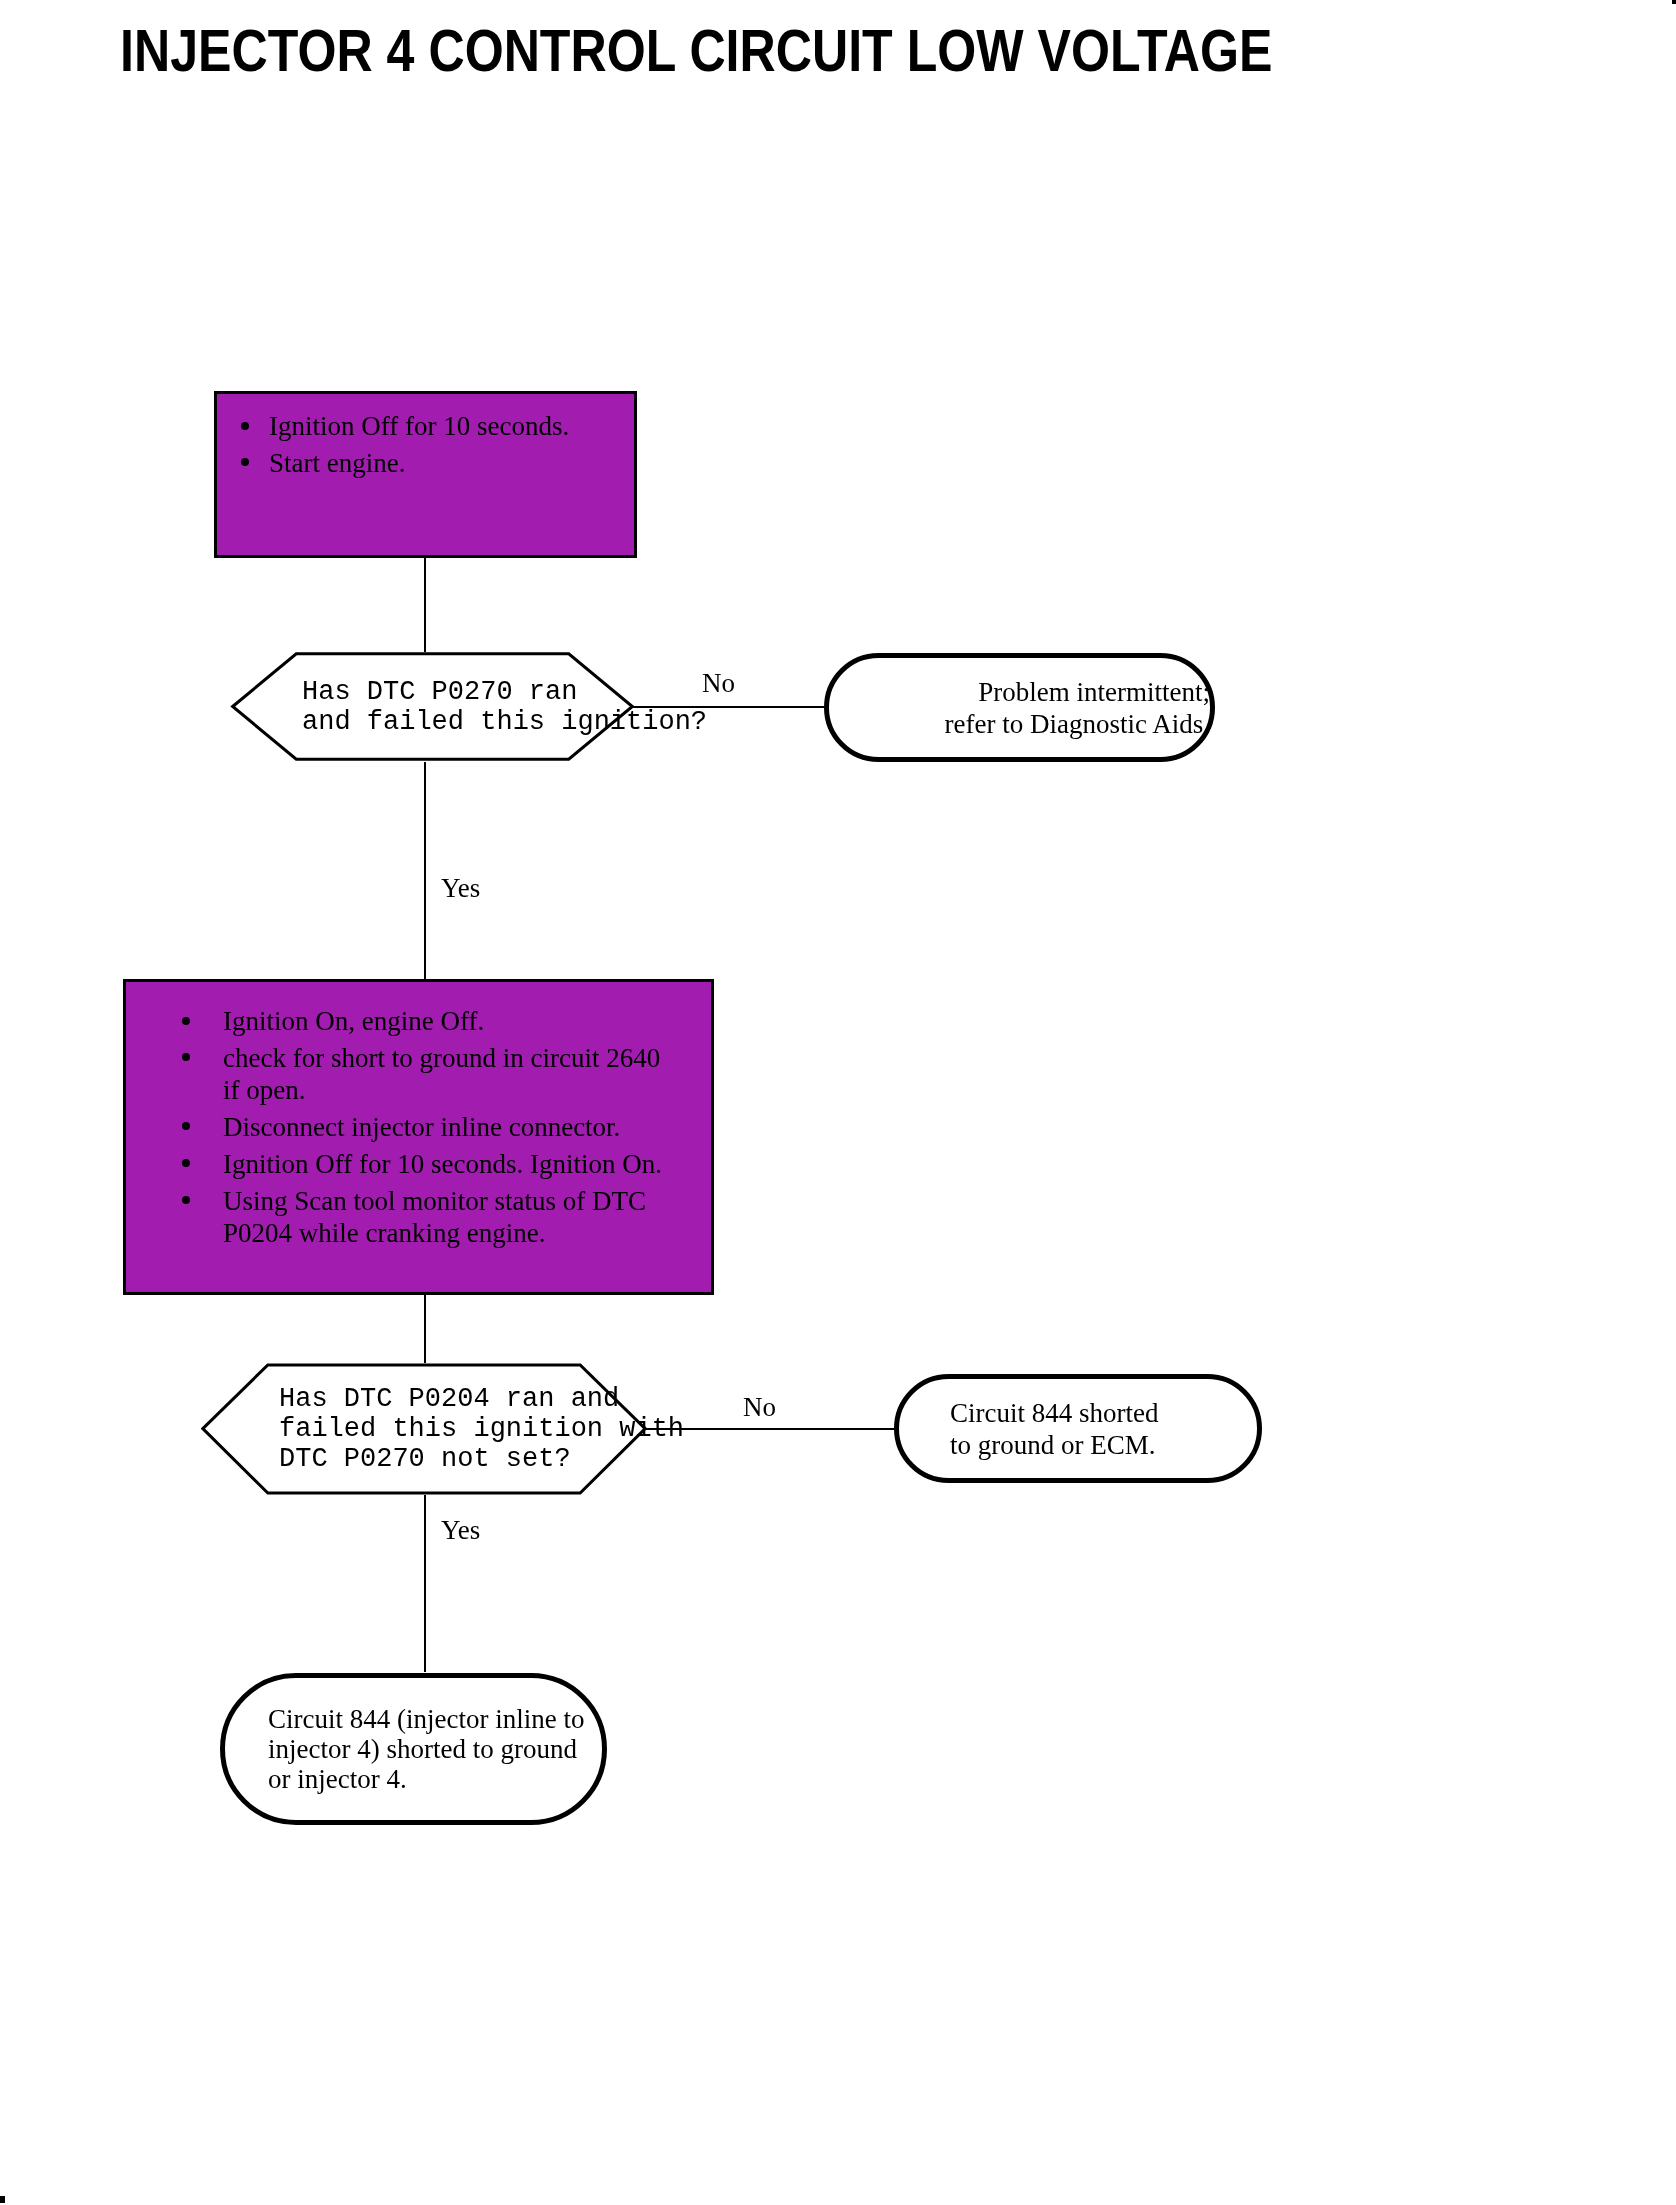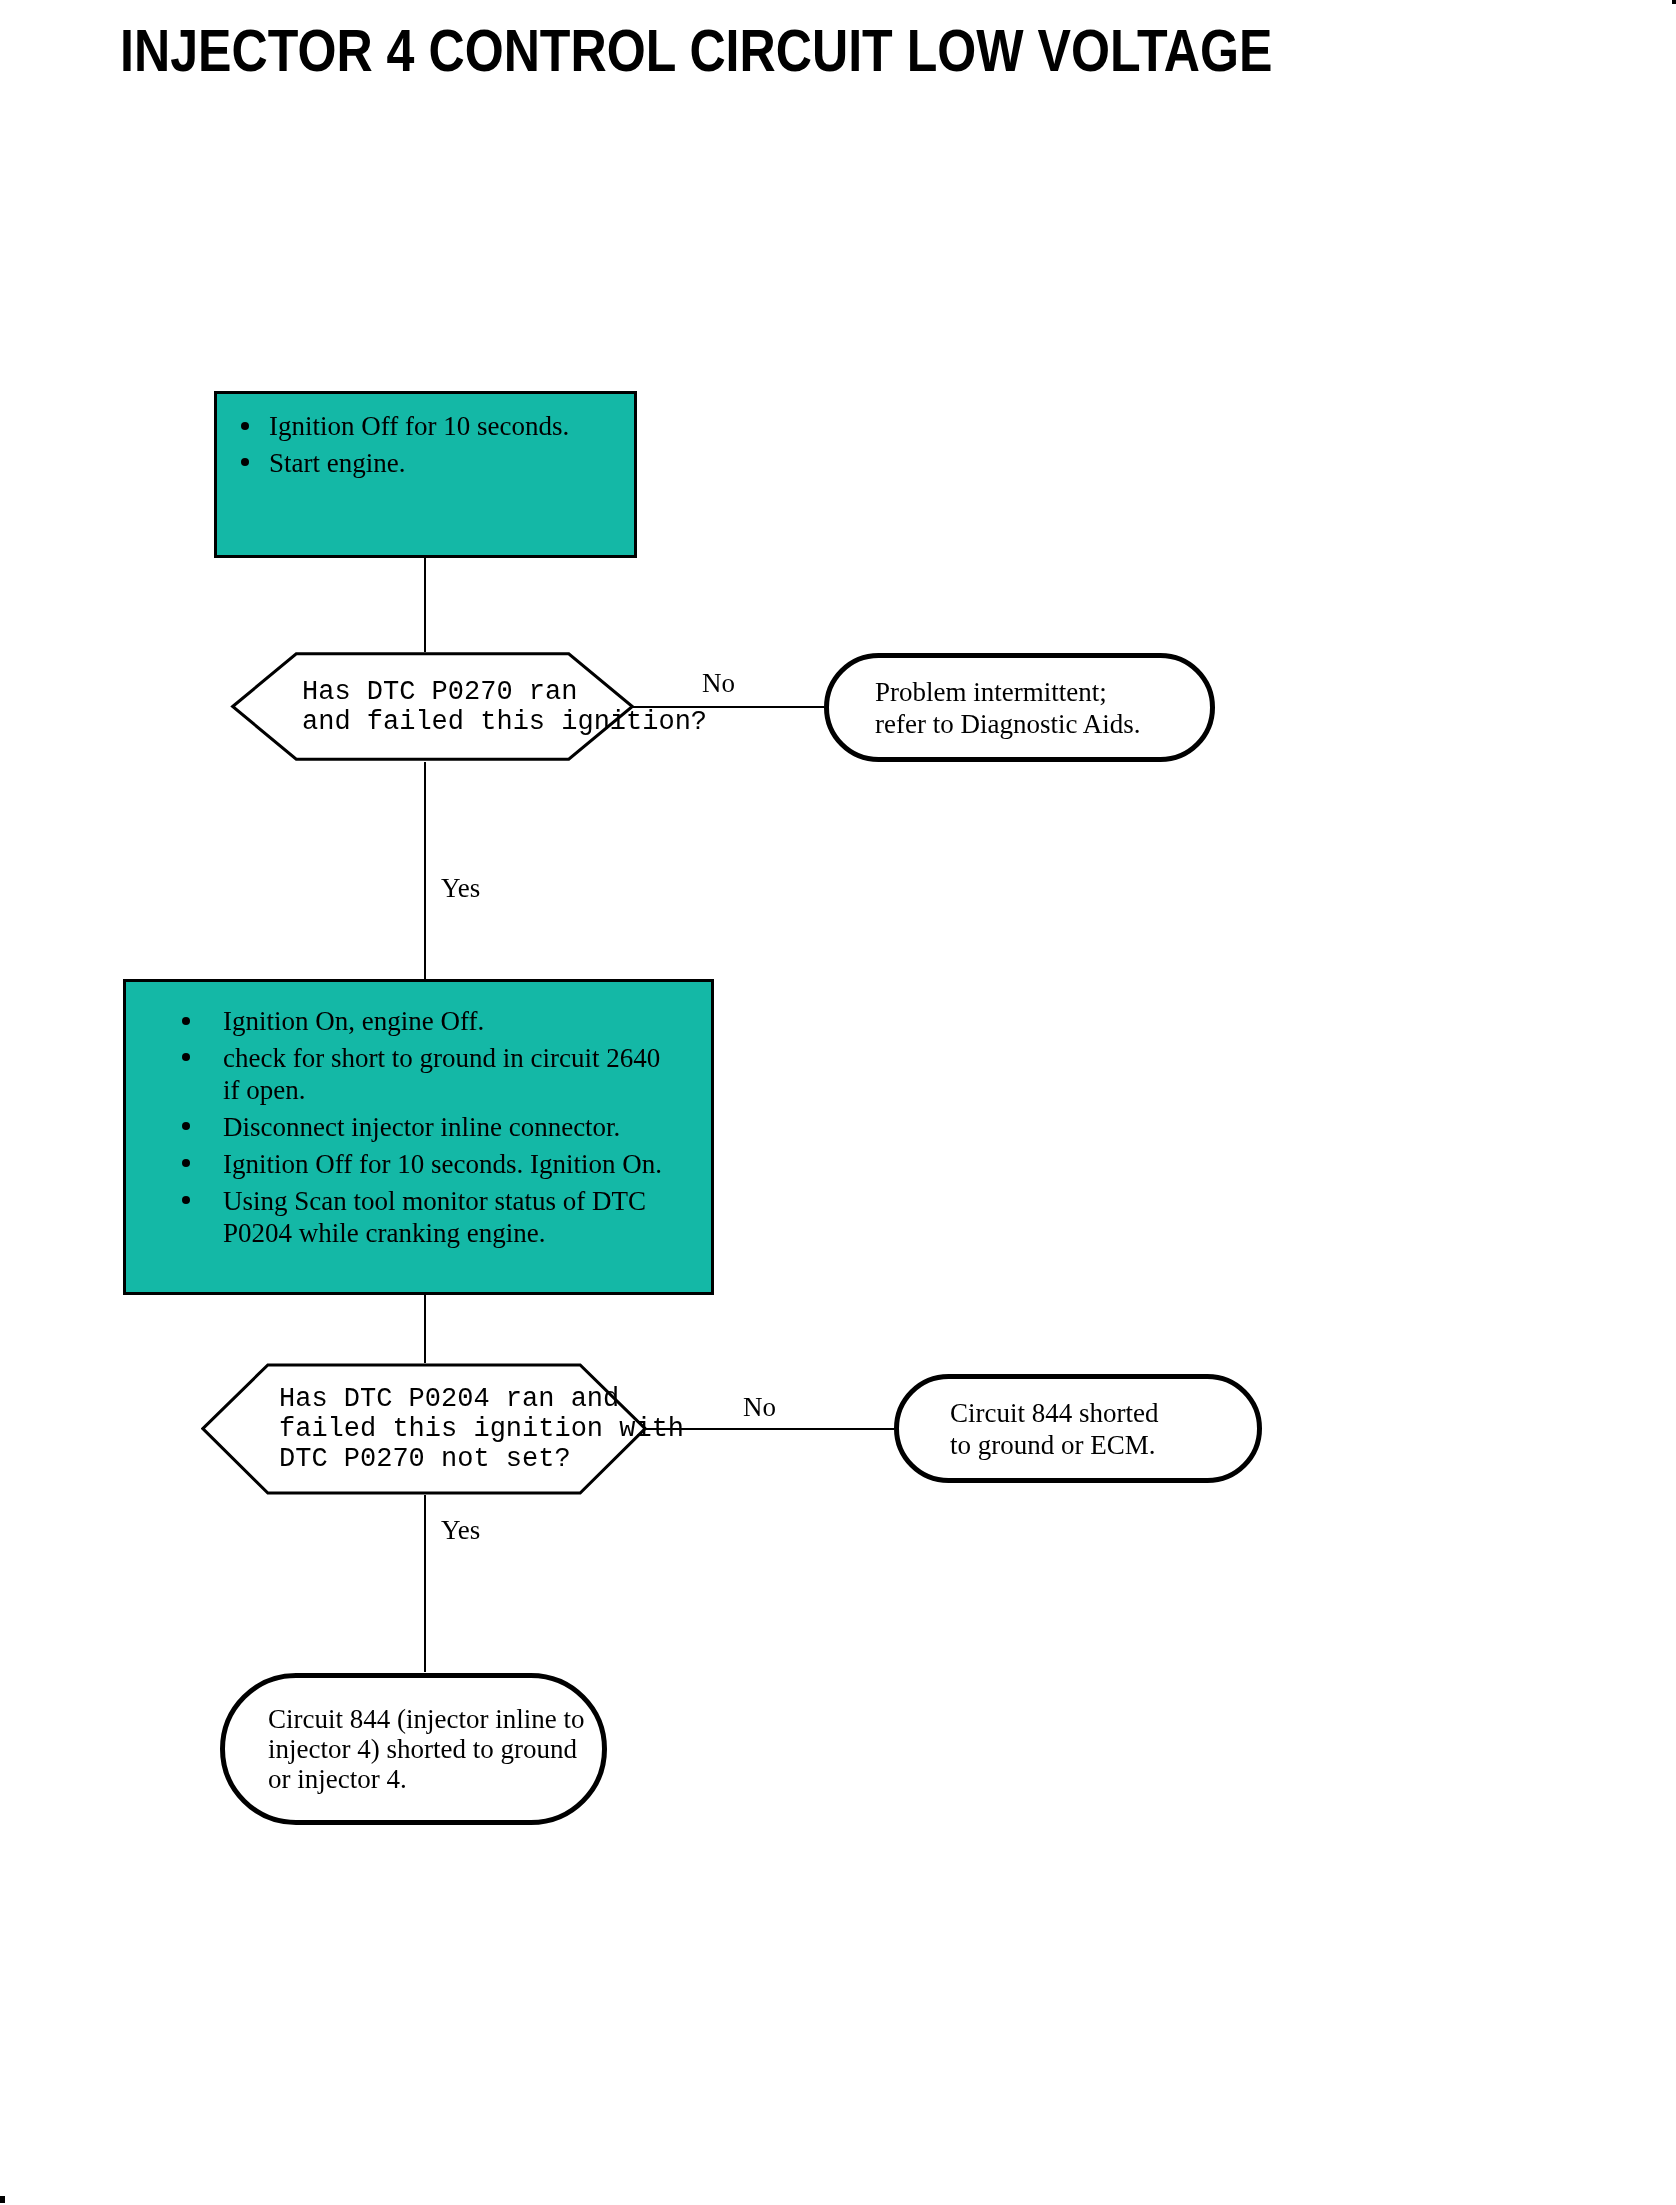--- a/index.html
+++ b/index.html
@@ -27,21 +27,21 @@
     white-space: nowrap;
     transform: scaleX(0.85);
     transform-origin: left top;
     letter-spacing: 0px;
   }
 
   
   .process {
     position: absolute;
     border: 3px solid #000;
-    background: #14b8a6;
+    background: #a21caf;
   }
   #step1 { left: 214px; top: 391px;  width: 423px; height: 167px; }
   #step2 { left: 123px; top: 979px; width: 591px; height: 316px; }
 
   .process ul { list-style: none; margin: 0; }
   #step1 ul { padding: 16px 7.3px 0 24px; }
   #step2 ul { padding: 23px 7.3px 0 56px; }
   .process li { display: flex; margin-bottom: 4.9px; }
   .bullet {
     flex: 0 0 8px;
@@ -70,21 +70,21 @@
 
   
   .terminal {
     position: absolute;
     border: 5.5px solid #000;
     border-radius: 122px;
     background: #fff;
     display: flex; flex-direction: column; justify-content: center;
     font-size: 27px; line-height: 32px;
   }
-  #terminal1 { left: 824px; top: 653px; width: 391px; height: 109px; padding-left: 46px; }
+  #terminal1 { left: 824px; top: 653px; width: 391px; height: 109px; padding-left: 46px; text-align: right; }
   #terminal2 { left: 894px; top: 1374px; width: 368px; height: 109px; padding-left: 51px; }
   #terminal3 { left: 220px;  top: 1673px; width: 387px; height: 152px; padding-left: 43px; line-height: 30px; }
 
   
   .conn { position: absolute; background: #000; }
   #conn-1 { left: 424px;  top: 557px;  width: 2.4px;   height: 95px; }
   #conn-2 { left: 632px; top: 706px; width: 192px; height: 2.4px;   }
   #conn-3 { left: 424px;  top: 762px; width: 2.4px;   height: 218px; }
   #conn-4 { left: 424px;  top: 1295px; width: 2.4px;   height: 68px; }
   #conn-5 { left: 646px; top: 1428px; width: 248px; height: 2.4px;   }

